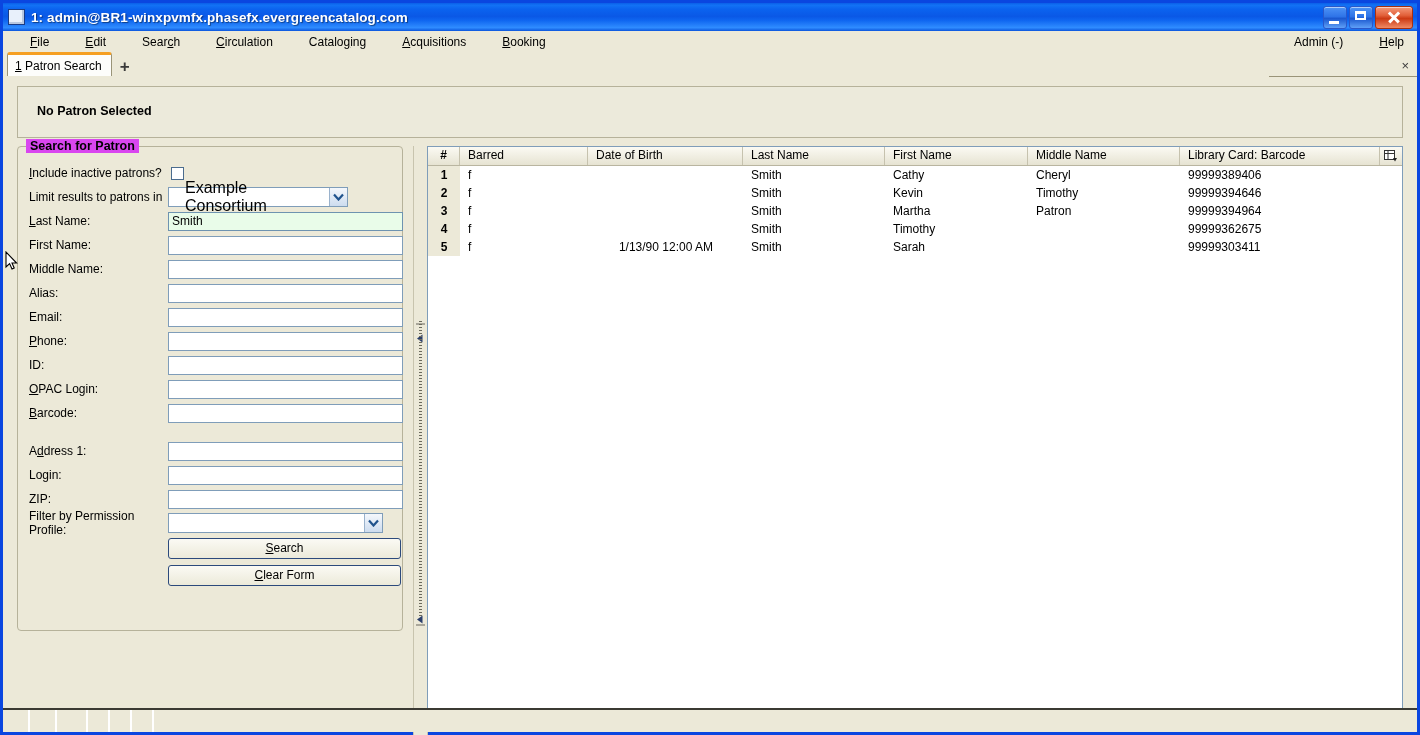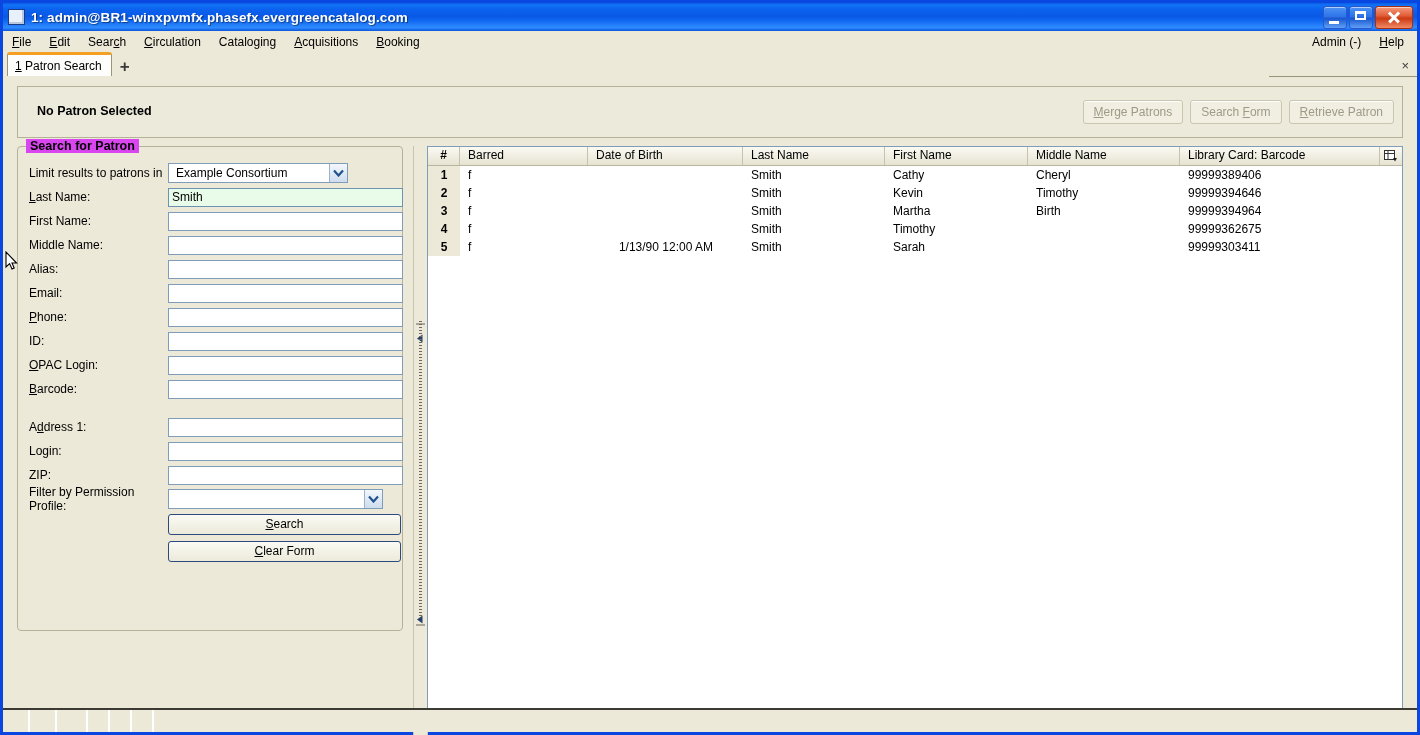--- a/index.html
+++ b/index.html
@@ -63,21 +63,21 @@
   }
   .tbtn.close .x1 { transform: rotate(45deg); }
   .tbtn.close .x2 { transform: rotate(-45deg); }
 
   
   .menubar {
     position: absolute; left: 0; top: 28px; width: 1414px; height: 22px;
     background: #ece9d8; border-bottom: 1px solid #d6d2bd;
     display: flex; align-items: center;
   }
-  .menu-item { padding: 2px 9px; font-size: 12px; cursor: default; white-space: nowrap; }
+  .menu-item { padding: 2px 9px; font-size: 12px; cursor: default; white-space: nowrap; margin-left: 18px; }
   .menu-right { position: absolute; right: 4px; display: flex; align-items: center; }
   u.acc { text-decoration: underline; }
 
   
   .tabstrip {
     position: absolute; left: 0; top: 50px; width: 1414px; height: 23px;
     background: #ece9d8; border-bottom: 1px solid #9a9478;
     display: flex; align-items: flex-end;
   }
   .tab {
@@ -149,21 +149,21 @@
   }
   .finput.focused { background: #e9fce9; border-color: #6e93b0; }
   .fcheck {
     width: 13px; height: 13px; box-sizing: border-box;
     border: 1px solid #4b6c8e; background: #fff; margin-left: 3px;
   }
   .fselect {
     width: 180px; height: 20px; box-sizing: border-box;
     border: 1px solid #7f9db9; background: #fff;
     display: flex; align-items: center; justify-content: space-between;
-    font-size: 12px; padding-left: 7px; cursor: default;
+    font-size: 16px; padding-left: 16px; cursor: default;
   }
   .fselect.wide { width: 215px; }
   .sel-arrow {
     width: 17px; height: 18px; margin: 0 0 0 0;
     background: linear-gradient(to bottom,#f4f7fc,#cddcef);
     border-left: 1px solid #9ab2cc;
     display: flex; align-items: center; justify-content: center;
   }
   .sel-arrow svg { display: block; }
   .gap { height: 14px; }
@@ -270,32 +270,31 @@
       <u class="acc">1</u>&nbsp;<span>Patron Search</span>
     </div>
     <div class="tab-plus">+</div>
     <div class="tab-close">×</div>
   </div>
 
   <div class="content">
 
     <div class="patron-header">
       <div class="patron-header-label">No Patron Selected</div>
-      <div class="hdr-buttons">
-        <div class="btn disabled"><u class="acc">M</u>erge Patrons</div>
-        <div class="btn disabled">Search <u class="acc">F</u>orm</div>
-        <div class="btn disabled"><u class="acc">R</u>etrieve Patron</div>
-      </div>
     </div>
 
     <div class="left-pane">
       <div class="groupbox">
         <div class="groupbox-legend">Search for Patron</div>
 
         <div class="form">
+          <div class="frow">
+            <div class="flabel"><u class="acc">I</u>nclude inactive patrons?</div>
+            <div class="fcheck"></div>
+          </div>
           <div class="frow">
             <div class="flabel">Limit results to patrons in</div>
             <div class="fselect">
               <span>Example Consortium</span>
               <span class="sel-arrow">
                 <svg width="11" height="8" viewBox="0 0 11 8">
                     <path d="M1 1.5 L5.5 6.5 L10 1.5" stroke="#20538d" stroke-width="2.2" fill="none"></path>
                   </svg>
               </span>
             </div>
@@ -427,21 +426,21 @@
           <div class="gc" style="width:143px">Kevin</div>
           <div class="gc" style="width:152px">Timothy</div>
           <div class="gc" style="width:200px">99999394646</div>
         </div>
         <div class="grow">
           <div class="gc num" style="width:32px">3</div>
           <div class="gc" style="width:128px">f</div>
           <div class="gc dob" style="width:155px"></div>
           <div class="gc" style="width:142px">Smith</div>
           <div class="gc" style="width:143px">Martha</div>
-          <div class="gc" style="width:152px">Birth</div>
+          <div class="gc" style="width:152px">Patron</div>
           <div class="gc" style="width:200px">99999394964</div>
         </div>
         <div class="grow">
           <div class="gc num" style="width:32px">4</div>
           <div class="gc" style="width:128px">f</div>
           <div class="gc dob" style="width:155px"></div>
           <div class="gc" style="width:142px">Smith</div>
           <div class="gc" style="width:143px">Timothy</div>
           <div class="gc" style="width:152px"></div>
           <div class="gc" style="width:200px">99999362675</div>

